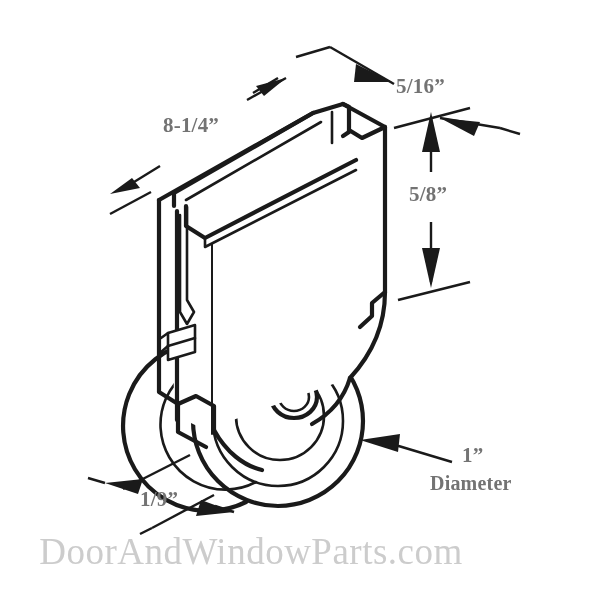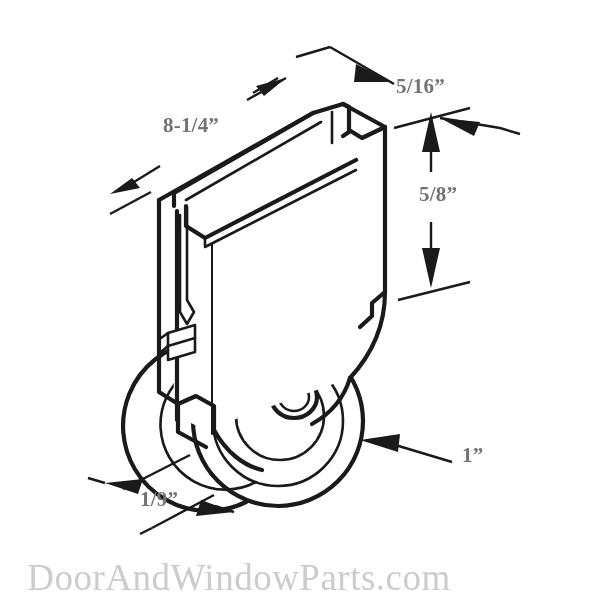--- a/index.html
+++ b/index.html
@@ -30,33 +30,34 @@
     font-weight: bold;
     font-size: 21px;
     color: #737373;
     white-space: nowrap;
     letter-spacing: 0.2px;
   }
   .dim-label.sz-sm { font-size: 20px; }
   #watermark {
     position: absolute;
     left: 0;
-    top: 556px;
+    top: 530px;
     width: 478px;
     text-align: center;
     font-family: "Liberation Serif", "DejaVu Serif", serif;
     font-weight: normal;
     font-size: 37px;
     color: #cccccc;
     letter-spacing: 0.5px;
     white-space: nowrap;
+    padding-left: 12px;
   }
   #lbl-1-1-4 { left: 163px; top: 113px; }
   #lbl-5-16  { left: 396px; top: 74px; }
-  #lbl-5-8   { left: 419px; top: 182px; }
+  #lbl-5-8   { left: 409px; top: 182px; }
   #lbl-1-4   { left: 140px; top: 487px; }
   #lbl-dia-1 { left: 462px; top: 443px; }
   #lbl-dia-w { left: 430px; top: 472px; }
 </style>
 </head>
 <body>
 
 <div id="canvas">
 
   <svg id="drawing" viewBox="0 0 600 600" xmlns="http://www.w3.org/2000/svg">
@@ -203,16 +204,17 @@
   <div class="dim-label" id="lbl-1-1-4">8-1/4”</div>
 
   <div class="dim-label" id="lbl-5-16">5/16”</div>
 
   <div class="dim-label" id="lbl-5-8">5/8”</div>
 
   <div class="dim-label" id="lbl-1-4">1/9”</div>
 
   <div class="dim-label" id="lbl-dia-1">1”</div>
 
+  <div class="dim-label sz-sm" id="lbl-dia-w">Diameter</div>
 
   <div id="watermark">DoorAndWindowParts.com</div>
 
 </div>
 
 </body></html>

